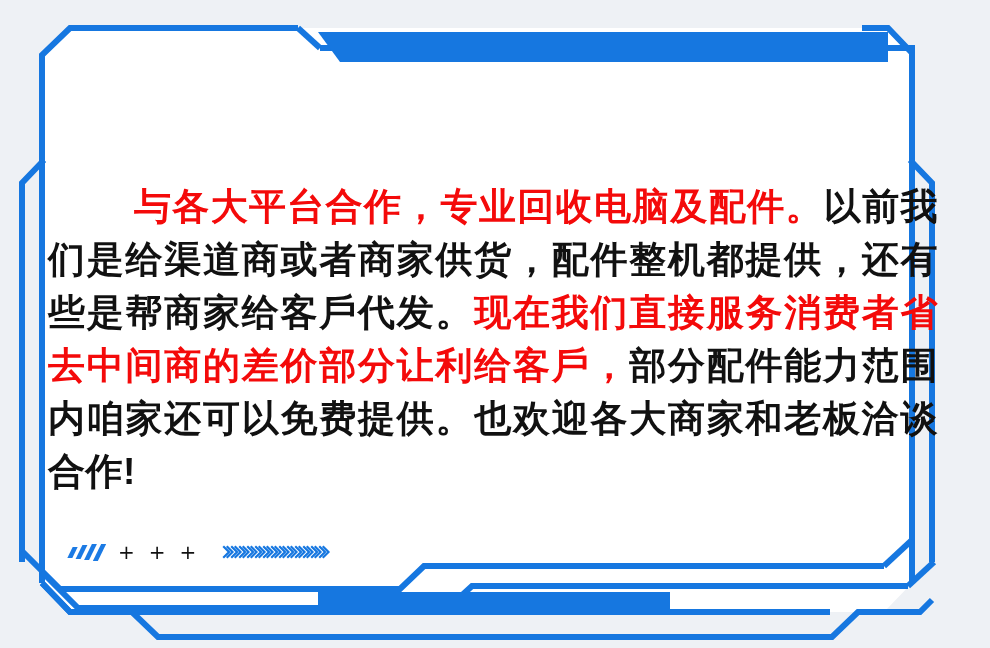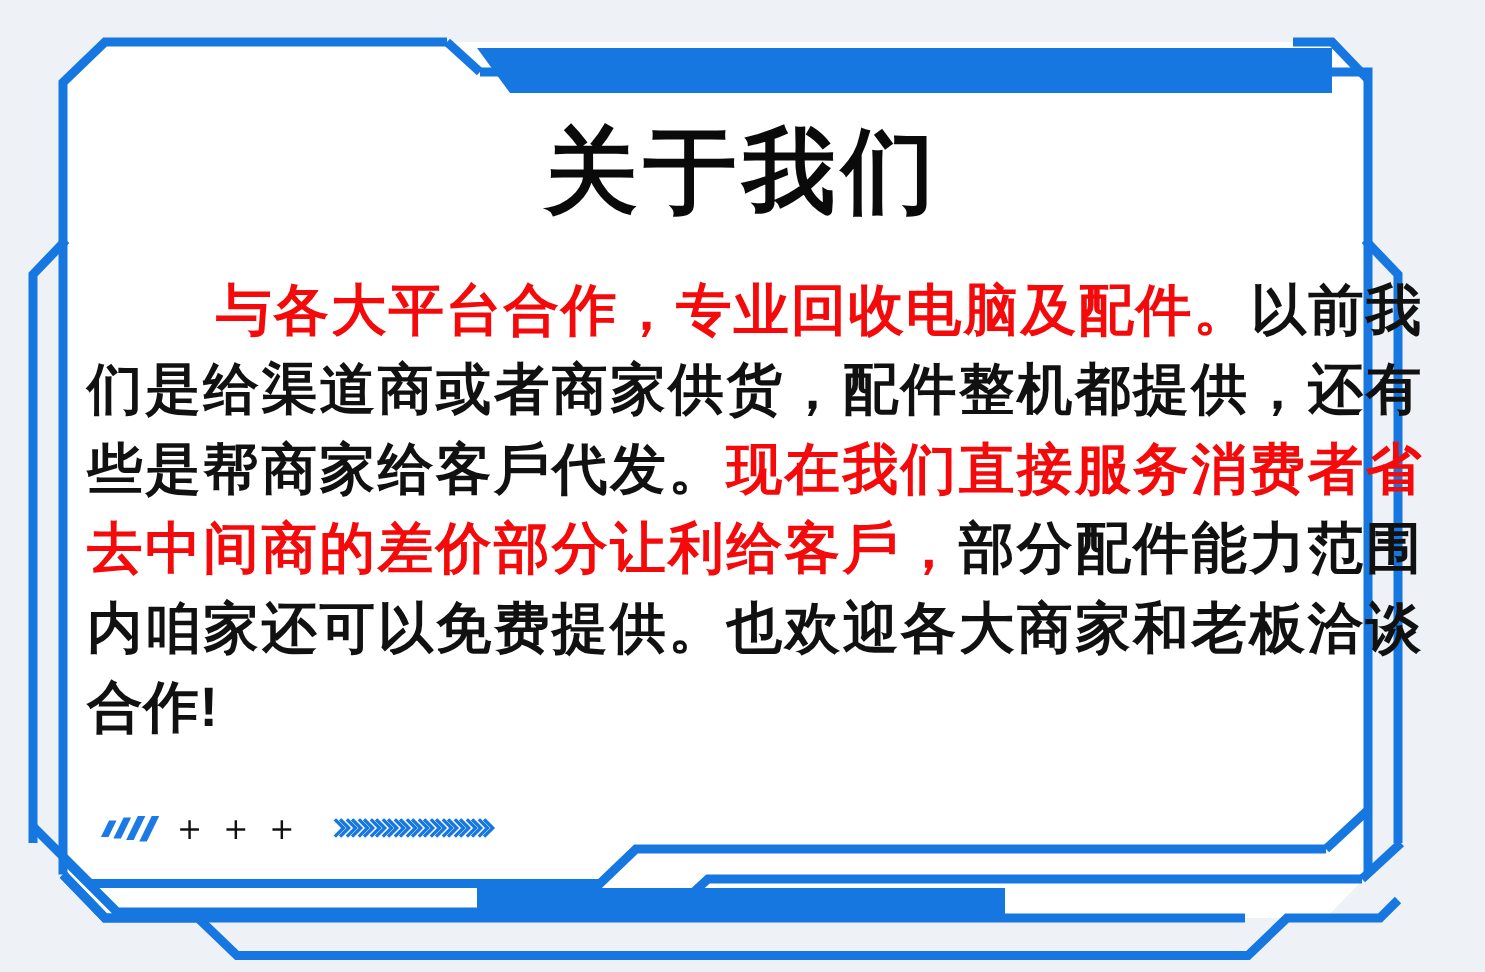--- a/index.html
+++ b/index.html
@@ -53,21 +53,21 @@
     font-size: 62px;
     line-height: 72px;
     font-weight: bold;
     color: #0a0a0a;
     letter-spacing: 4px;
     font-family: "Liberation Sans", "DejaVu Sans", sans-serif;
   }
 
   #body-text {
     position: absolute;
-    left: 58px;
+    left: 48px;
     top: 180px;
     width: 890px;
     font-size: 37px;
     line-height: 53px;
     font-weight: bold;
     color: #111111;
     text-align: justify;
     text-align-last: left;
     text-indent: 86px;
     letter-spacing: 0.5px;
@@ -163,21 +163,20 @@
       <path d="M 884,566 L 912,540" fill="none" stroke="#1677e0" stroke-width="6" stroke-linejoin="miter"></path>
       <path d="M 908,586 L 934,562" fill="none" stroke="#1677e0" stroke-width="6" stroke-linejoin="miter"></path>
     </g>
 
     <rect x="318" y="592" width="352" height="22" fill="#1677e0"></rect>
 
   </svg>
 
   <div id="content">
 
-    <div id="title">关于我们</div>
 
     <div id="body-text">
       <span class="hl">与各大平台合作，专业回收电脑及配件。</span><span>以前我们是给渠道商或者商家供货，配件整机都提供，还有些是帮商家给客戶代发。</span><span class="hl">现在我们直接服务消费者省去中间商的差价部分让利给客戶，</span><span>部分配件能力范围内咱家还可以免费提供。也欢迎各大商家和老板洽谈合作!</span>
     </div>
 
     <div id="deco-row">
 
       <div id="deco-slashes">
         <i></i>
         <i></i>

